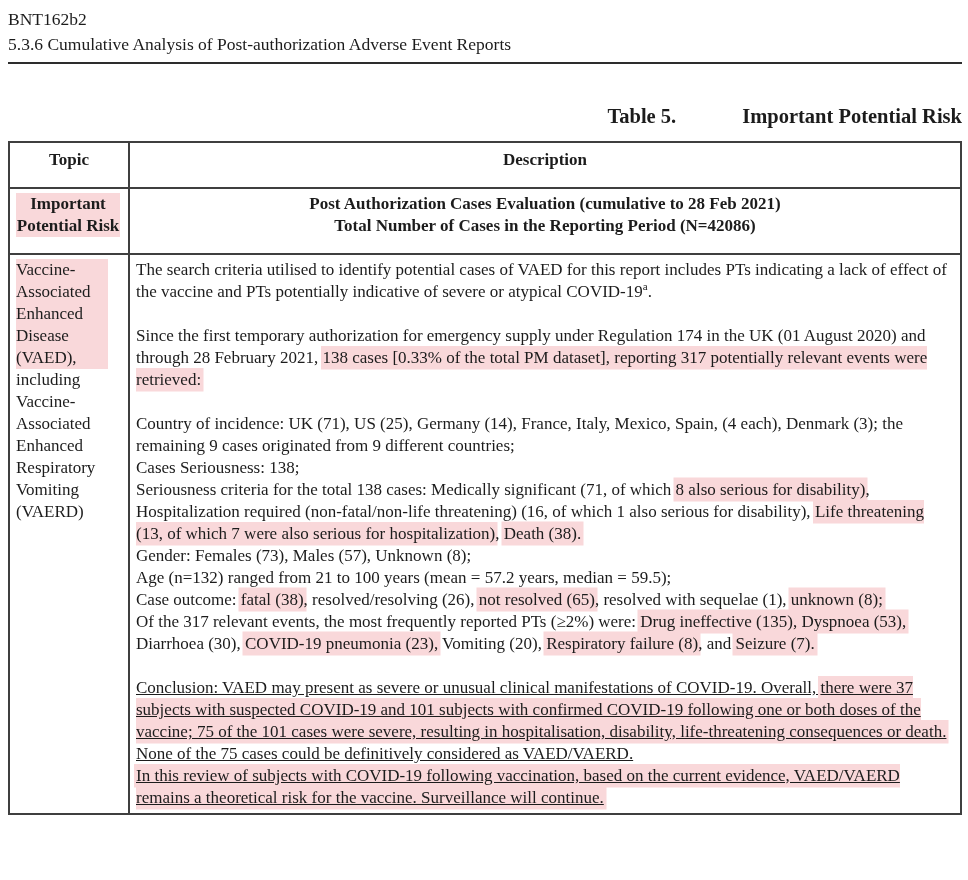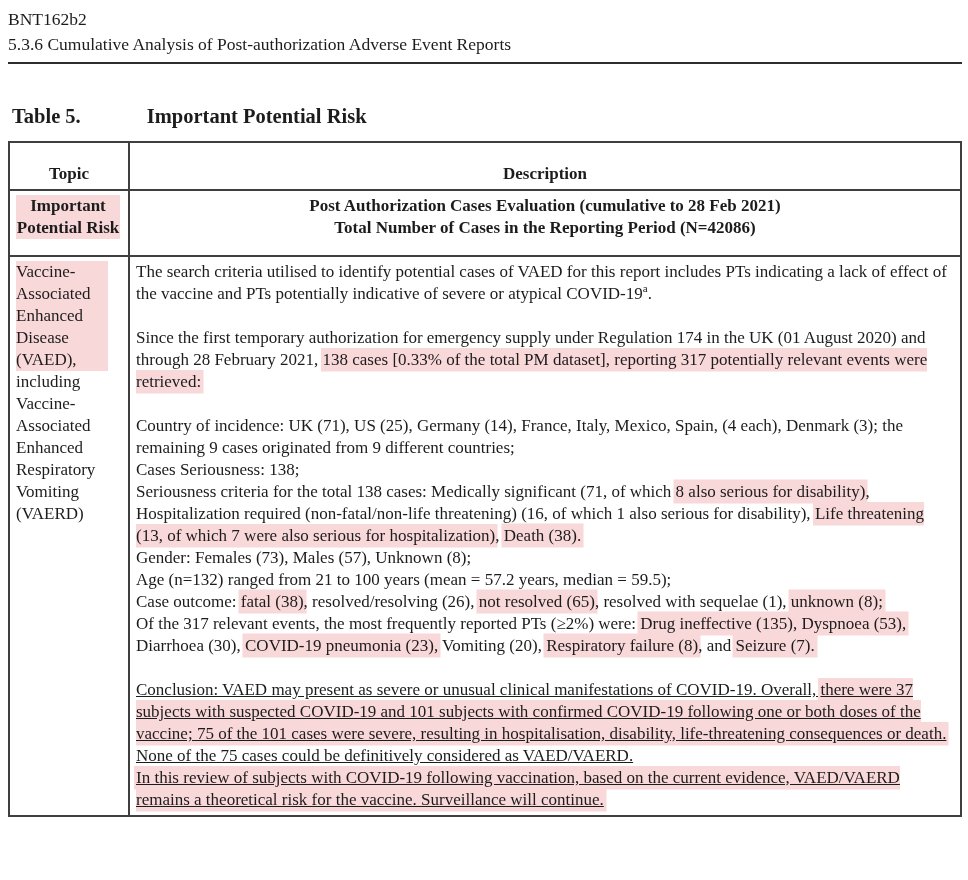--- a/index.html
+++ b/index.html
@@ -8,38 +8,38 @@
   body {
     width: 968px; height: 880px; overflow: hidden;
     font-family: "Liberation Serif", "DejaVu Serif", serif;
     color: var(--ink);
   }
   .page { padding: 7px 6px 0 8px; }
 
   .doc-header { font-size: 17.5px; line-height: 25px; }
   .rule { border: none; border-top: 2px solid #2d2d2d; margin: 5px 0 0 0; }
 
-  .table-title { margin: 41px 0 13px 4px; font-size: 20.5px; font-weight: bold; }
+  .table-title { margin: 41px 0 13px 4px; font-size: 20.5px; font-weight: bold; text-align: right; }
   .table-title .tnum { margin-right: 66px; }
 
   table.risk {
     border-collapse: collapse;
     width: 954px;
     font-size: 17px;
     line-height: 22px;
     table-layout: fixed;
   }
   table.risk td {
     border: 2px solid var(--border);
     vertical-align: top;
     padding: 4px 6px;
   }
   col.c1 { width: 120px; }
 
-  tr.hdr td { height: 46px; text-align: center; font-weight: bold; padding-top: 20px; }
+  tr.hdr td { height: 46px; text-align: center; font-weight: bold; padding-top: 6px; }
 
   tr.subhdr td { height: 66px; }
   .hl-block {
     display: block;
     background: var(--hl);
     margin-right: 14px;
   }
   td.subtopic { padding: 4px 2px 4px 4px; }
   .subtopic .hl-block { font-weight: bold; text-align: center; margin-right: 2px; }
   .center-bold { text-align: center; font-weight: bold; }

